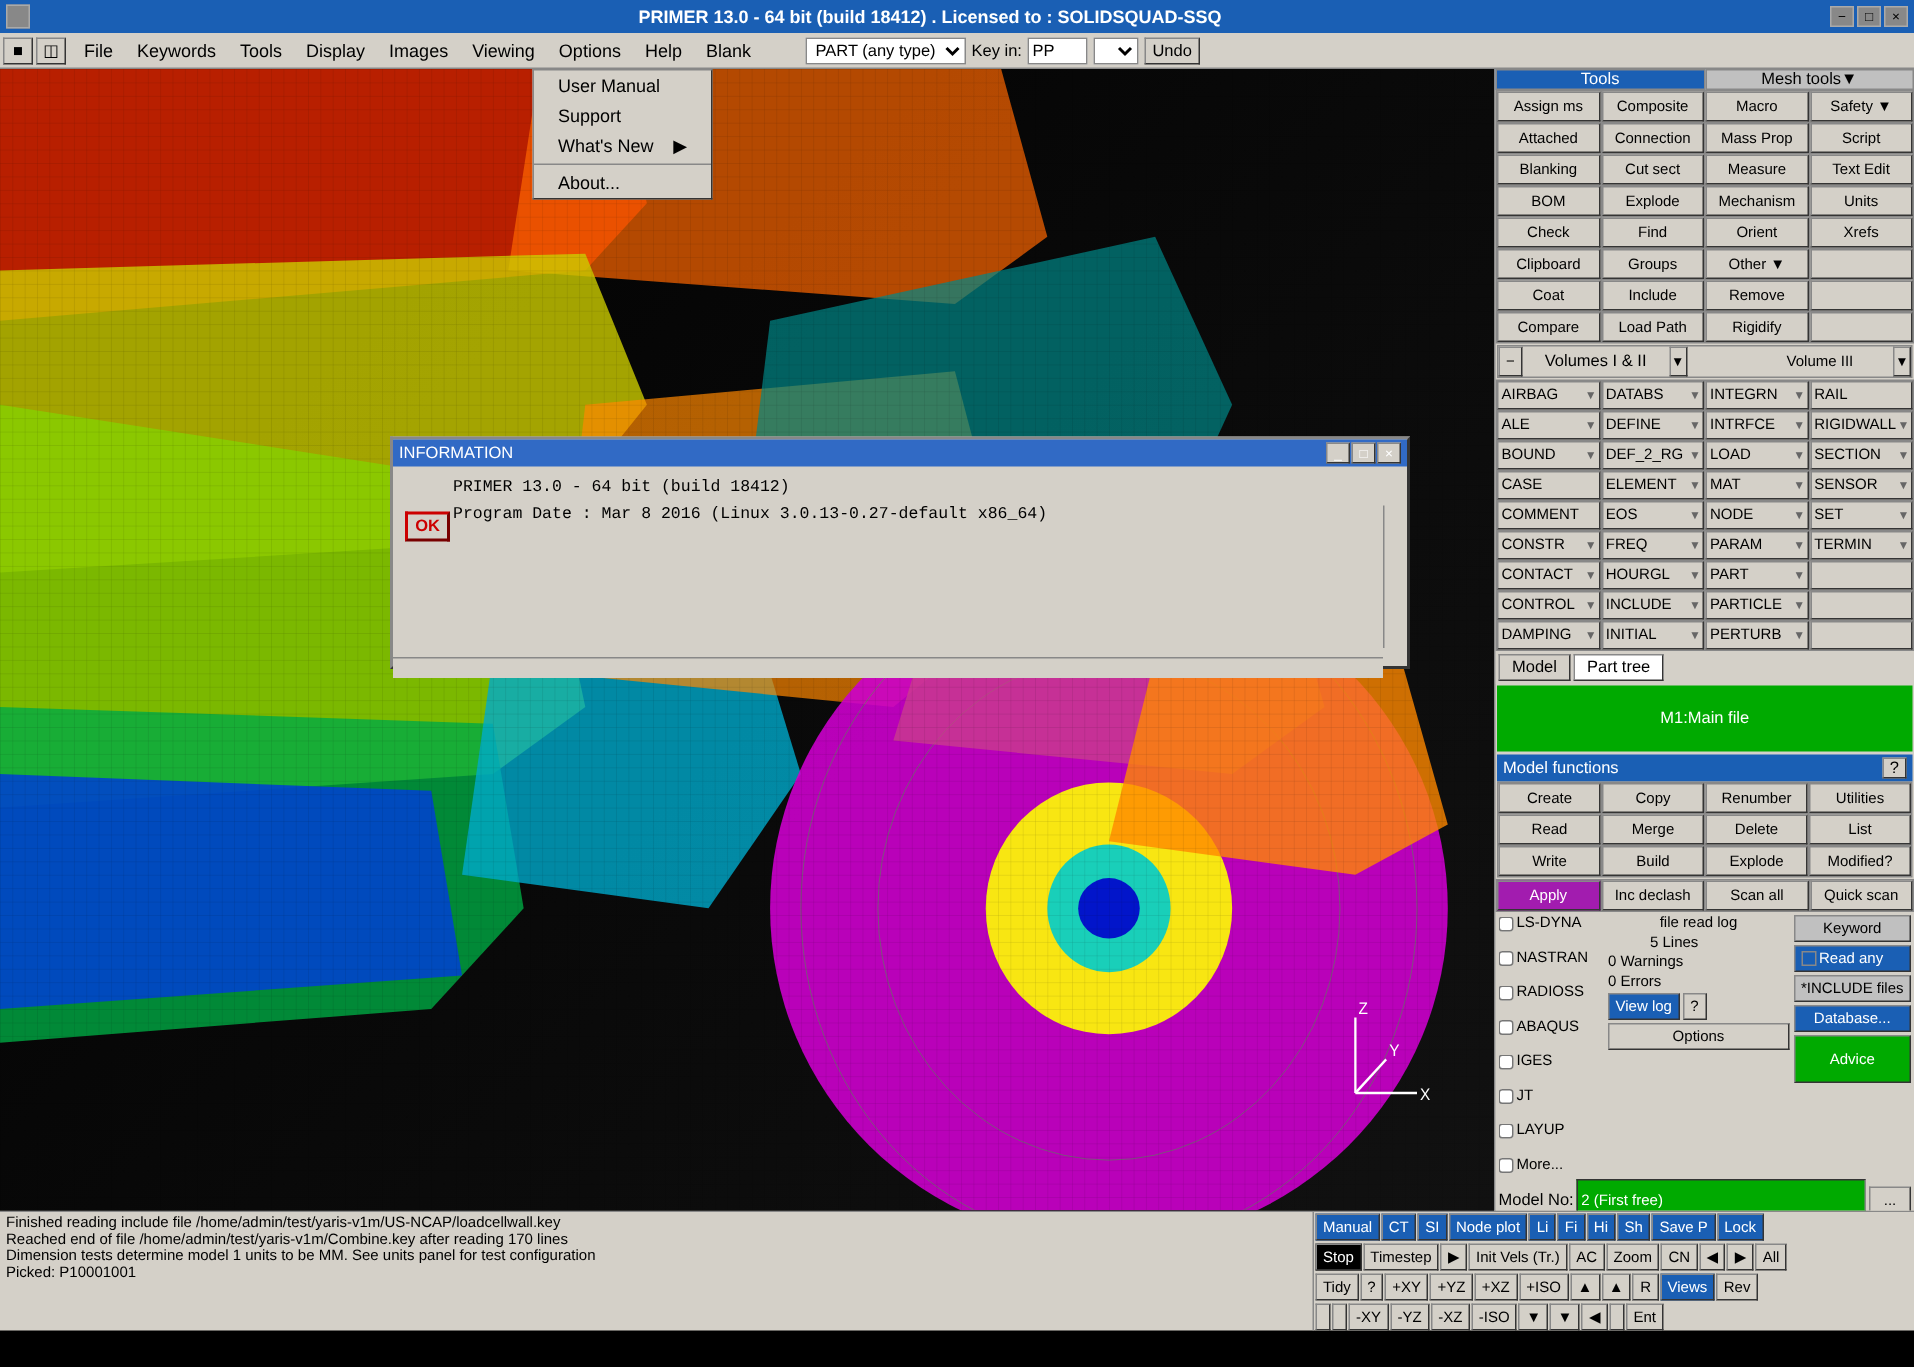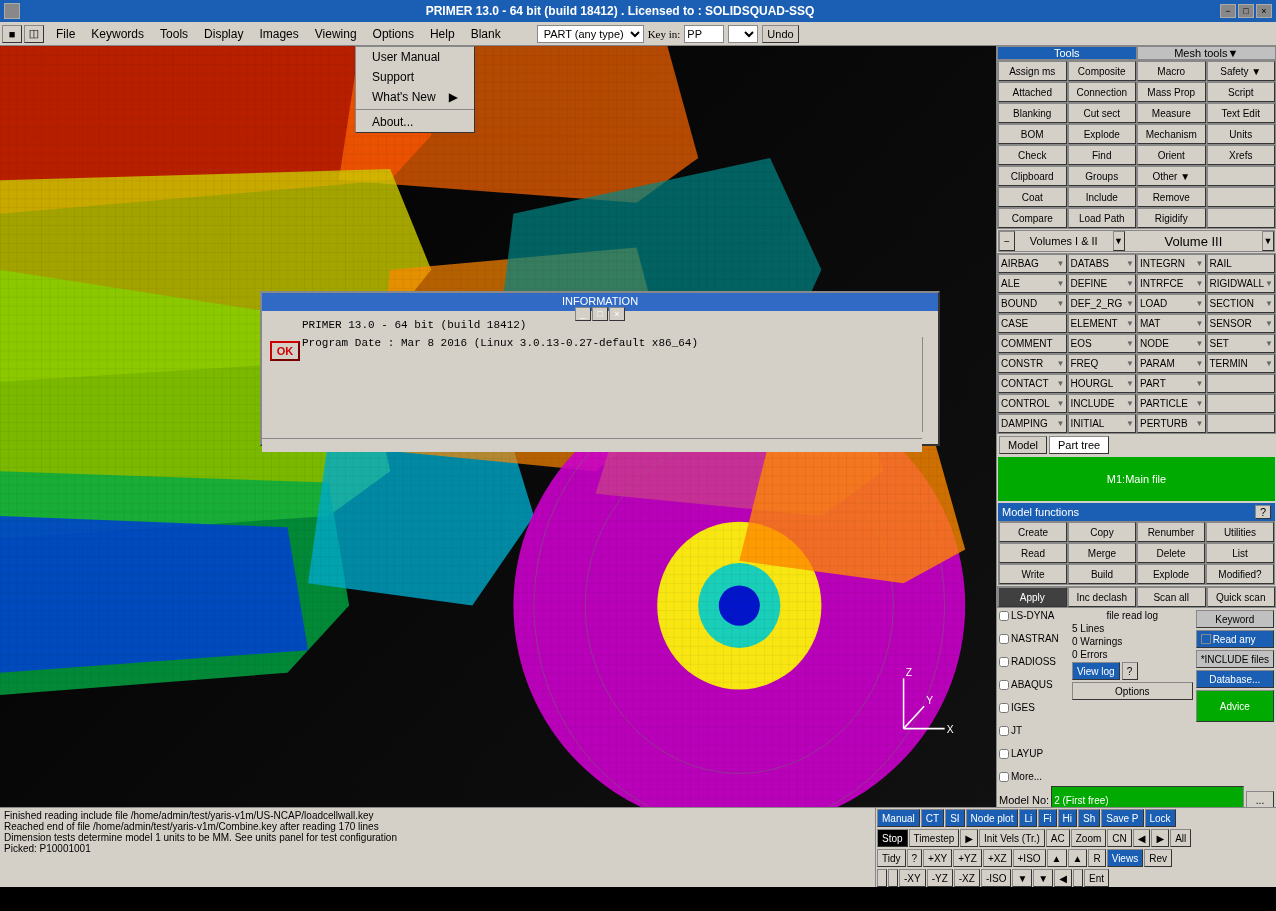--- a/index.html
+++ b/index.html
@@ -22,21 +22,21 @@
       border-bottom: 1px solid #888;
     }
     .menu-item {
       padding: 2px 8px; font-size: 12px; cursor: pointer; color: #000;
       position: relative;
     }
     .filter-dropdown {
       height: 18px; background: white; border: 1px solid #888;
       font-size: 11px; padding: 0 2px; cursor: pointer;
     }
-    .filter-label { font-size: 11px; font-family: Liberation Serif, serif; }
+    .filter-label { font-size: 11px; }
     .key-input { width: 40px; height: 18px; border: 1px solid #888; padding: 0 2px; font-size: 11px; }
     .undo-btn { height: 18px; padding: 0 4px; background: #d4d0c8; border: 1px outset #888; font-size: 11px; cursor: pointer; }
 
     
     .help-dropdown {
       position: absolute; top: 46px; left: 355px; z-index: 1000;
       background: #d4d0c8; border: 1px outset #888;
       min-width: 120px;
     }
     .help-dropdown-item {
@@ -148,21 +148,21 @@
     .apply-row {
       display: grid; grid-template-columns: repeat(4, 1fr);
       gap: 1px; padding: 1px; background: #888;
     }
     .apply-btn {
       background: #d4d0c8; border: 1px outset #888;
       font-size: 10px; padding: 2px; cursor: pointer;
       text-align: center; color: #000; height: 20px;
       display: flex; align-items: center; justify-content: center;
     }
-    .apply-btn.green { background: #404040; color: white; }
+    .apply-btn.green { background: #a21caf; color: white; }
 
     .log-btn {
       background: #1a5fb4; color: white; border: 1px outset #888;
       font-size: 10px; padding: 1px 4px; cursor: pointer; height: 18px;
     }
     .db-btn {
       background: #1a5fb4; color: white; border: 1px outset #888;
       font-size: 10px; padding: 1px 4px; cursor: pointer; height: 18px;
       min-width: 70px;
     }
@@ -246,21 +246,20 @@
     .info-dialog {
       position: absolute; top: 245px; left: 260px;
       width: 680px; height: 155px;
       background: #d4d0c8; border: 2px outset #888;
       z-index: 500;
     }
     .dialog-title {
       background: #316ac5; color: white; padding: 2px 4px;
       font-size: 11px; display: flex; align-items: center; justify-content: space-between;
       height: 18px;
-      flex-direction: column;
     }
     .dialog-close-btns { display: flex; gap: 1px; }
     .dialog-close-btn {
       width: 16px; height: 14px; background: #d4d0c8; border: 1px outset #888;
       font-size: 9px; cursor: pointer; display: flex; align-items: center; justify-content: center;
     }
     .dialog-ok-btn {
       position: absolute; left: 8px; top: 22px;
       width: 30px; height: 20px; background: #d4d0c8; border: 2px outset #cc0000;
       font-size: 11px; cursor: pointer; color: #cc0000; font-weight: bold;
@@ -447,21 +446,21 @@
       <div class="tool-btn">Compare</div>
       <div class="tool-btn">Load Path</div>
       <div class="tool-btn">Rigidify</div>
       <div class="tool-btn"></div>
     </div>
 
     <div style="display:flex;align-items:center;height:22px;background:#d4d0c8;border:1px solid #888;margin:1px;">
       <div class="vol-minus">−</div>
       <div style="flex:1;text-align:center;font-size:11px;">Volumes I &amp; II</div>
       <div class="vol-arrow">▼</div>
-      <div style="flex:1;font-size:13px;margin-left:40px;">Volume III</div>
+      <div style="flex:1;text-align:center;font-size:10px;margin-left:40px;">Volume III</div>
       <div class="vol-arrow">▼</div>
     </div>
 
     <div class="keyword-grid">
       <div class="kw-btn">AIRBAG<span class="kw-arr">▼</span></div>
       <div class="kw-btn">DATABS<span class="kw-arr">▼</span></div>
       <div class="kw-btn">INTEGRN<span class="kw-arr">▼</span></div>
       <div class="kw-btn">RAIL</div>
       <div class="kw-btn">ALE<span class="kw-arr">▼</span></div>
       <div class="kw-btn">DEFINE<span class="kw-arr">▼</span></div>
@@ -564,21 +563,21 @@
             <span>LAYUP</span>
         </div>
         <div style="display:flex;align-items:center;gap:2px;font-size:10px;">
           <input type="checkbox" style="width: 10px; height: 10px;">
             <span>More...</span>
         </div>
       </div>
 
       <div style="flex:1;display:flex;flex-direction:column;gap:2px;">
         <div style="font-size:10px;text-align:center;">file read log</div>
-        <div style="font-size:10px;">5 Lines</div>
+        <div style="font-size:10px;margin-left:28px;">5 Lines</div>
         <div style="font-size:10px;">0 Warnings</div>
         <div style="font-size:10px;">0 Errors</div>
         <div style="display:flex;align-items:center;gap:2px;">
           <button class="log-btn">View log</button>
           <button style="width:16px;height:18px;background:#d4d0c8;border:1px outset #888;font-size:10px;cursor:pointer;">?</button>
         </div>
         <button class="options-btn">Options</button>
       </div>
 
       <div style="display:flex;flex-direction:column;gap:2px;">

